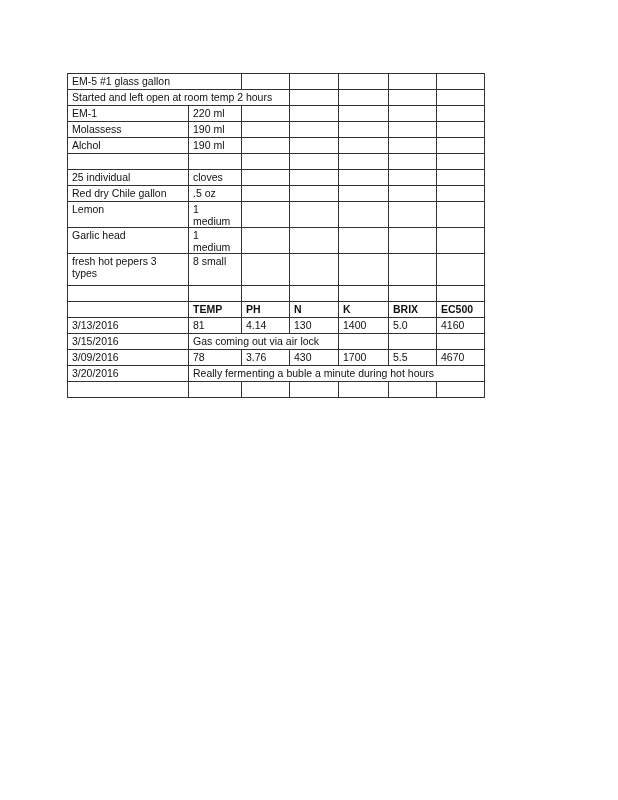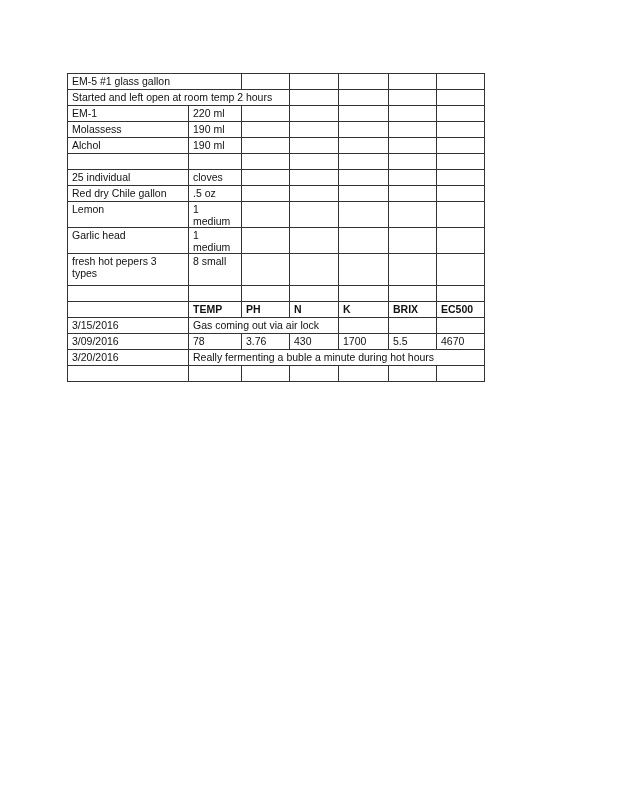--- a/index.html
+++ b/index.html
@@ -162,20 +162,29 @@
     <tr>
       <td class="bold"></td>
       <td class="bold">TEMP</td>
       <td class="bold">PH</td>
       <td class="bold">N</td>
       <td class="bold">K</td>
       <td class="bold">BRIX</td>
       <td class="bold">EC500</td>
     </tr>
     <tr>
+      <td>3/13/2016</td>
+      <td>81</td>
+      <td>4.14</td>
+      <td>130</td>
+      <td>1400</td>
+      <td>5.0</td>
+      <td>4160</td>
+    </tr>
+    <tr>
       <td>3/15/2016</td>
       <td colspan="3">Gas coming out via air lock</td>
       <td></td>
           <td></td>
           <td></td>
     </tr>
     <tr>
       <td>3/09/2016</td>
       <td>78</td>
       <td>3.76</td>

